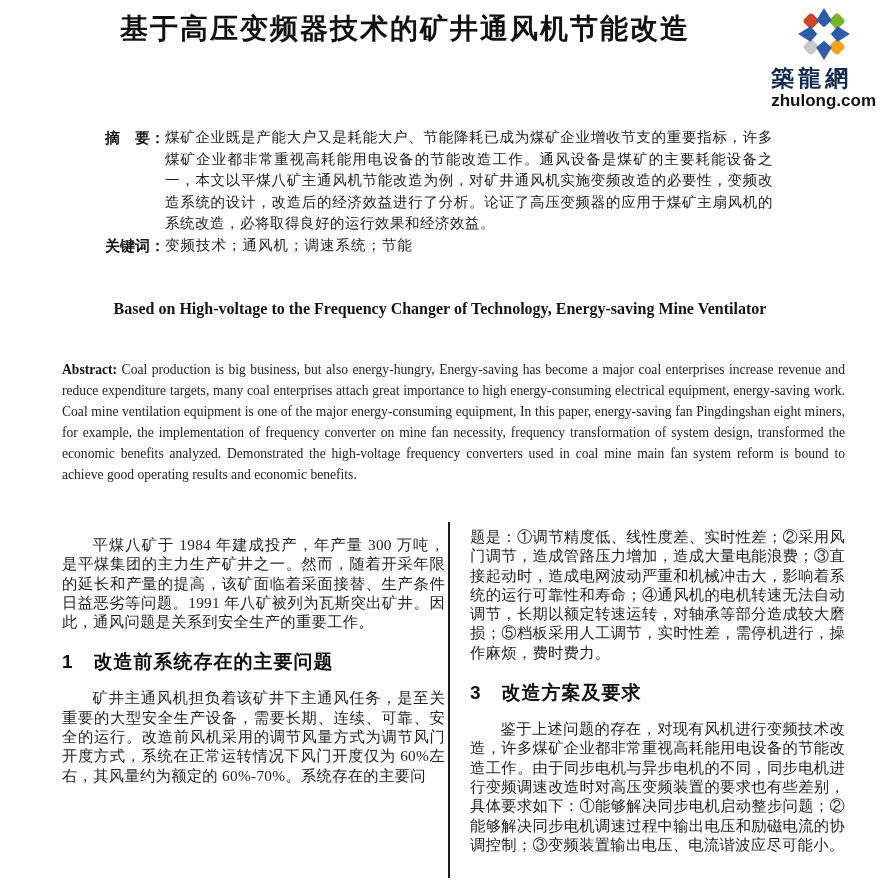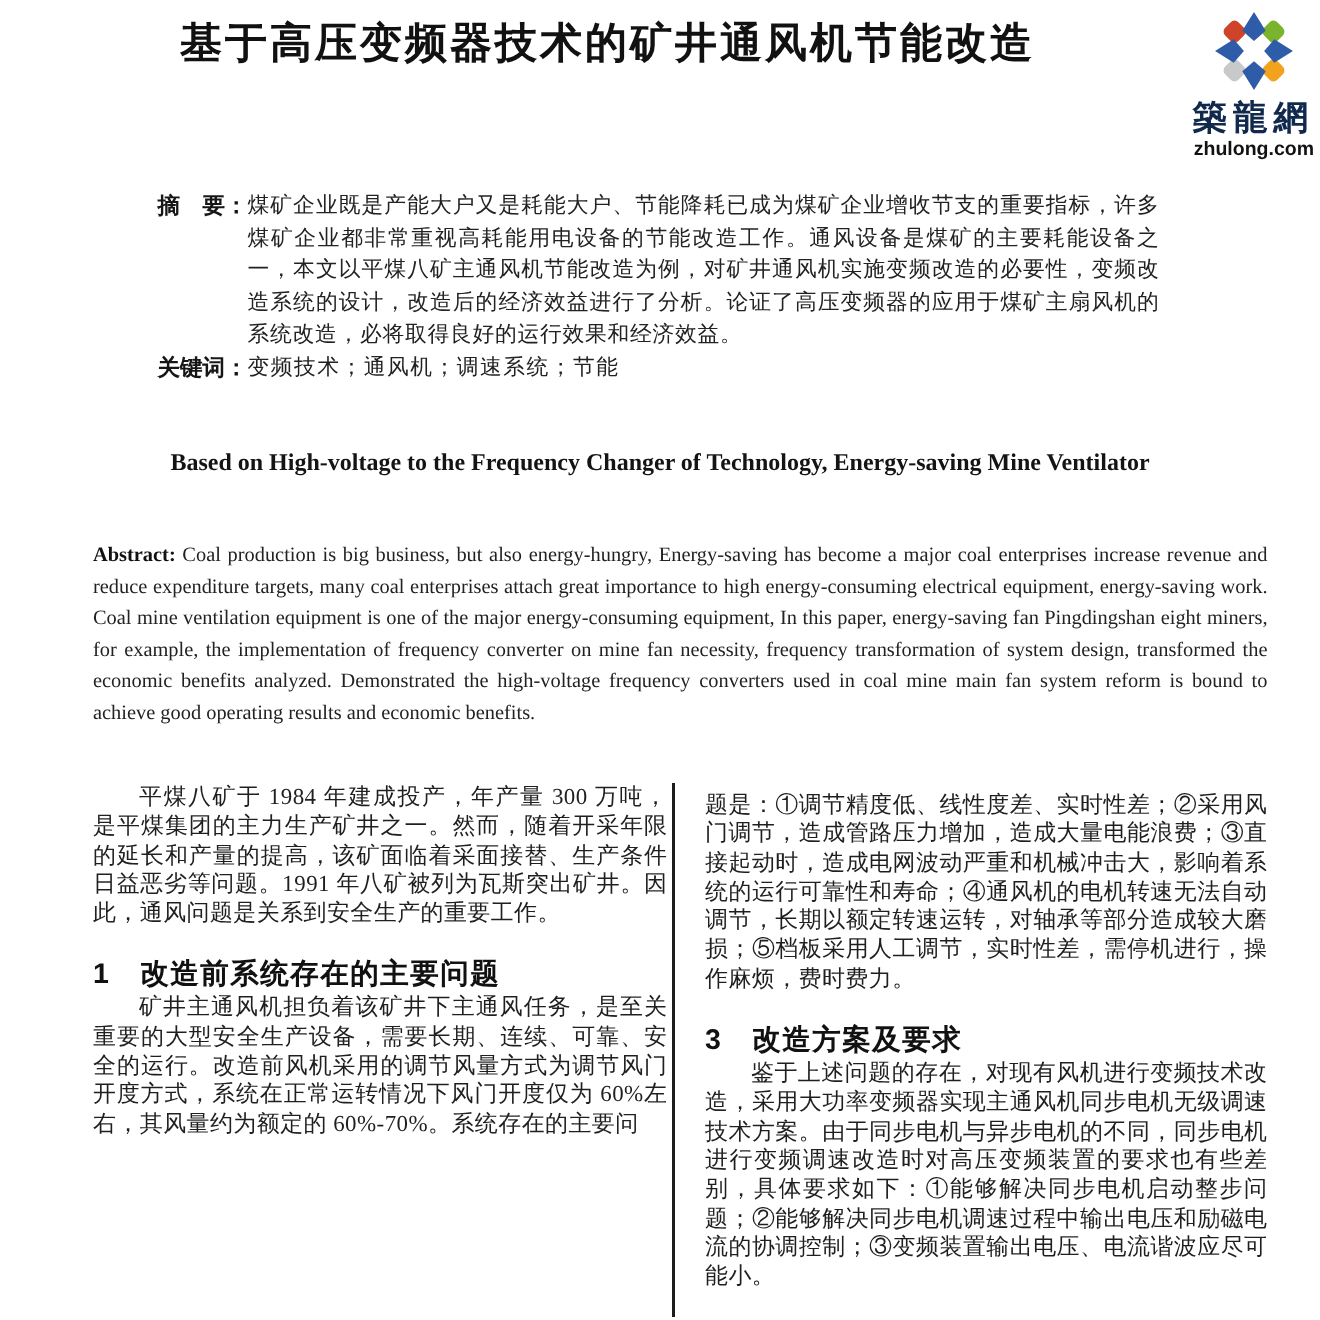--- a/index.html
+++ b/index.html
@@ -38,21 +38,21 @@
   .logo-site-name {
     font-family: "Liberation Serif", "DejaVu Serif", serif;
     font-size: 23px;
     font-weight: 700;
     letter-spacing: 4px;
     color: #12294e;
     white-space: pre;
   }
   .logo-site-domain {
     font-family: "Liberation Sans", "DejaVu Sans", sans-serif;
-    font-size: 13px;
+    font-size: 17px;
     font-weight: 700;
     color: #121212;
     margin-top: 1px;
     text-align: right;
   }
 
   
   .abstract-cn {
     position: absolute;
     top: 127px; left: 105px; width: 668px;
@@ -130,21 +130,21 @@
     font-weight: 900;
     font-size: 19px;
     letter-spacing: 1px;
     color: #111;
     white-space: pre;
   }
   .col-left  .sec-heading.first { margin-top: 4px; }
   .sec-heading.later { margin-top: 18px; }
 
   .body-para {
-    margin-top: 0;
+    margin-top: 13px;
     font-size: 15.3px;
     line-height: 19.3px;
     text-align: justify;
     text-indent: 2em;
     letter-spacing: 0.3px;
     color: #1f1f1f;
   }
   .body-para.continuation { margin-top: 5px; text-indent: 0; }
 </style>
 </head>
@@ -198,16 +198,16 @@
     <p class="body-para">平煤八矿于 1984 年建成投产，年产量 300 万吨，是平煤集团的主力生产矿井之一。然而，随着开采年限的延长和产量的提高，该矿面临着采面接替、生产条件日益恶劣等问题。1991 年八矿被列为瓦斯突出矿井。因此，通风问题是关系到安全生产的重要工作。</p>
     <h3 class="sec-heading later">1　改造前系统存在的主要问题</h3>
     <p class="body-para">矿井主通风机担负着该矿井下主通风任务，是至关重要的大型安全生产设备，需要长期、连续、可靠、安全的运行。改造前风机采用的调节风量方式为调节风门开度方式，系统在正常运转情况下风门开度仅为 60%左右，其风量约为额定的 60%-70%。系统存在的主要问</p>
   </div>
 
   <div class="col-divider"></div>
 
   <div class="col-right">
     <p class="body-para continuation">题是：①调节精度低、线性度差、实时性差；②采用风门调节，造成管路压力增加，造成大量电能浪费；③直接起动时，造成电网波动严重和机械冲击大，影响着系统的运行可靠性和寿命；④通风机的电机转速无法自动调节，长期以额定转速运转，对轴承等部分造成较大磨损；⑤档板采用人工调节，实时性差，需停机进行，操作麻烦，费时费力。</p>
     <h3 class="sec-heading later">3　改造方案及要求</h3>
-    <p class="body-para">鉴于上述问题的存在，对现有风机进行变频技术改造，采用大功率变频器实现主通风机同步电机无级调速技术方案。由于同步电机与异步电机的不同，同步电机进行变频调速改造时对高压变频装置的要求也有些差别，具体要求如下：①能够解决同步电机启动整步问题；②能够解决同步电机调速过程中输出电压和励磁电流的协调控制；③变频装置输出电压、电流谐波应尽可能小。</p>
+    <p class="body-para">鉴于上述问题的存在，对现有风机进行变频技术改造，许多煤矿企业都非常重视高耗能用电设备的节能改造工作。由于同步电机与异步电机的不同，同步电机进行变频调速改造时对高压变频装置的要求也有些差别，具体要求如下：①能够解决同步电机启动整步问题；②能够解决同步电机调速过程中输出电压和励磁电流的协调控制；③变频装置输出电压、电流谐波应尽可能小。</p>
   </div>
 
 </div>
 
 </body></html>

